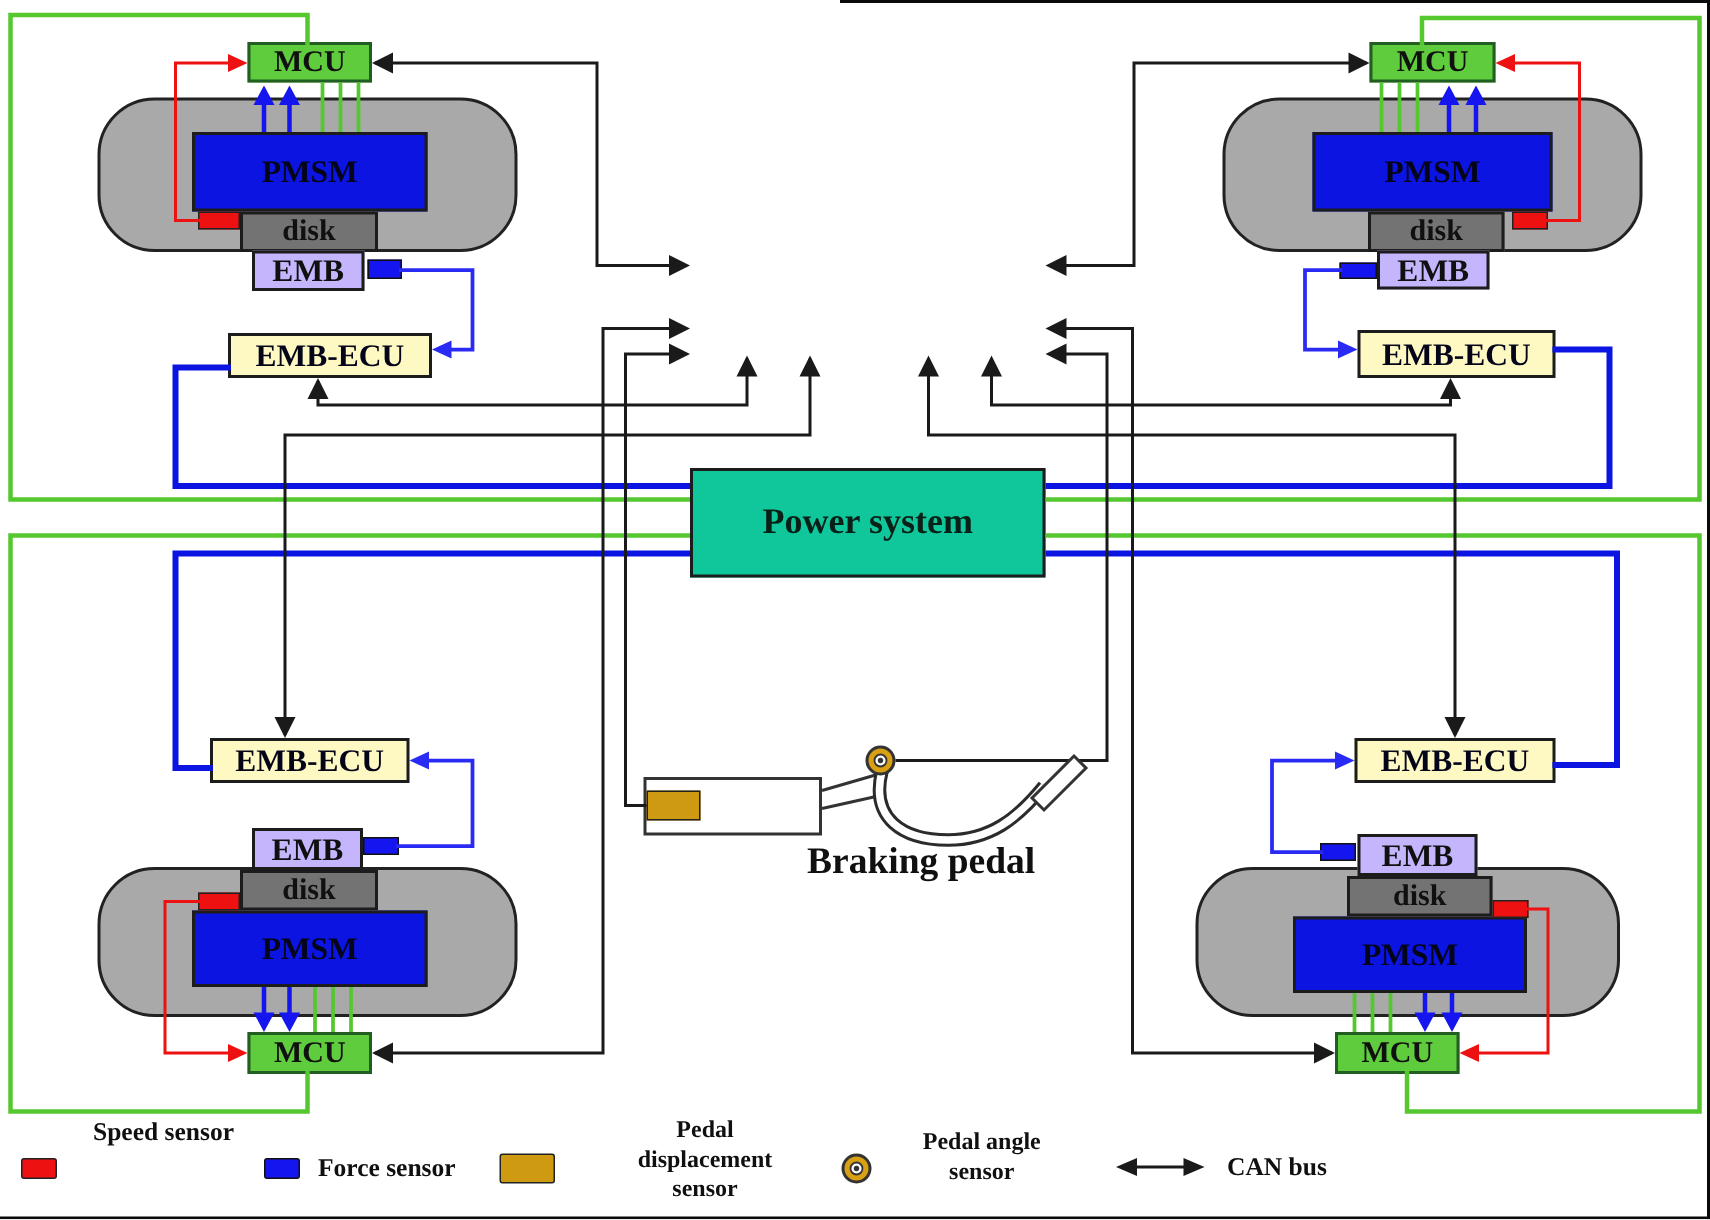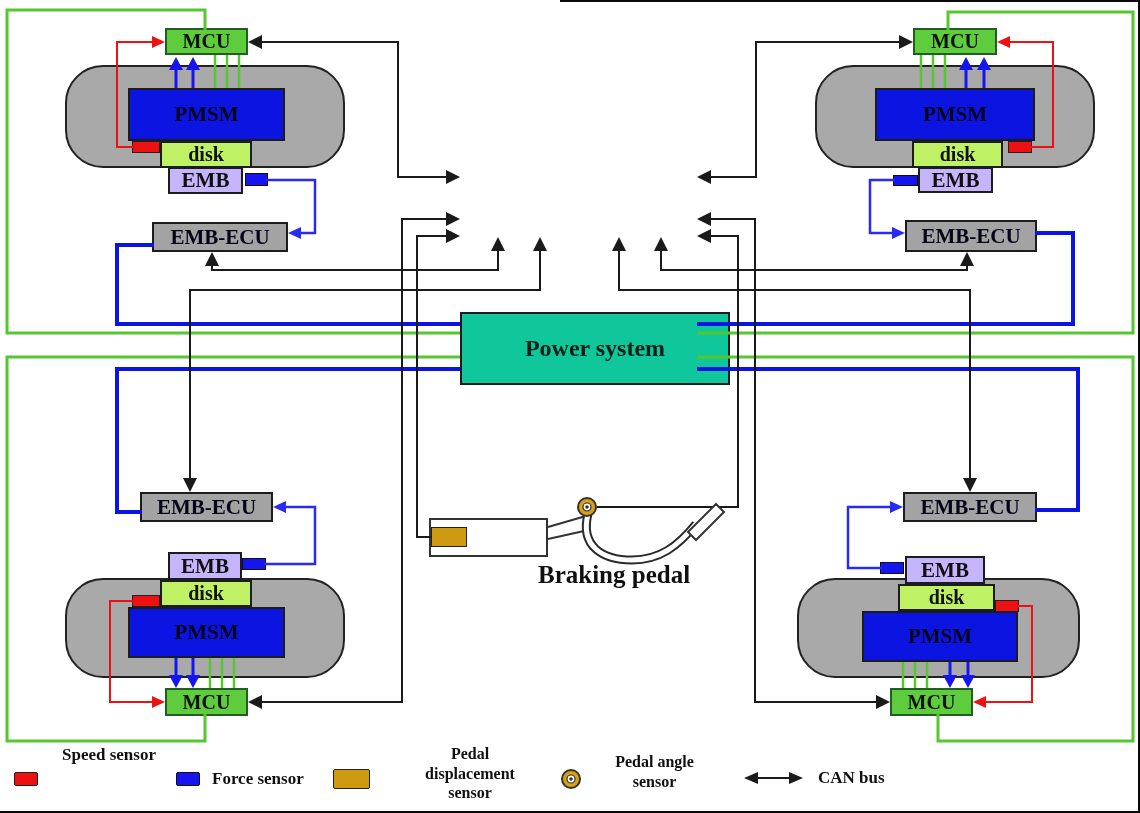--- a/index.html
+++ b/index.html
@@ -3,23 +3,23 @@
 <meta charset="utf-8">
 <style>
   html,body{margin:0;padding:0;background:#fff;}
   #canvas{position:relative;width:1140px;height:813px;background:#fff;overflow:hidden;
           font-family:"Liberation Serif",serif;}
   .box{position:absolute;display:flex;align-items:center;justify-content:center;
        box-sizing:border-box;border:2px solid #1c1c1c;font-weight:700;color:#101010;}
   .wheel{position:absolute;background:#a9a9a9;border:2px solid #222;border-radius:38px;box-sizing:border-box;}
   .mcu{background:#5ecc3c;border-color:#225e22;font-size:20px;}
   .pmsm{background:#0b14e0;font-size:21px;color:#05051a;}
-  .disk{background:#bef264;font-size:20px;}
+  .disk{background:#737373;font-size:20px;}
   .emb{background:#c4b5fd;font-size:21px;}
-  .ecu{background:#a3a3a3;font-size:21px;color:#05051a;}
+  .ecu{background:#fef9c3;font-size:21px;color:#05051a;}
   .bcu{background:#8936ae;font-size:27px;color:#160526;}
   .power{background:#10c79b;font-size:24px;color:#082018;}
   .sensor-red{position:absolute;background:#ee1111;border:1px solid #222;box-sizing:border-box;}
   .nub{position:absolute;background:#1515f0;border:1px solid #111;box-sizing:border-box;}
   .gold{position:absolute;background:#cd9a11;border:1.5px solid #222;box-sizing:border-box;}
   .pedalbox{position:absolute;background:#fff;border:2px solid #333;box-sizing:border-box;}
   .lbl{position:absolute;font-weight:700;color:#101010;white-space:nowrap;}
   .lbl-wrap{position:absolute;font-weight:700;color:#101010;text-align:center;line-height:19.5px;font-size:16px;}
   svg.overlay{position:absolute;left:0;top:0;z-index:6;pointer-events:none;}
   .under{z-index:1;} .mid{z-index:2;} .top{z-index:3;}
@@ -99,21 +99,21 @@
       <span>EMB</span>
     </div>
   <div class="nub top" style="left:880px;top:562px;width:24px;height:12px;"></div>
   <div class="box ecu mid" style="left:903px;top:492px;width:134px;height:30px;">
       <span>EMB-ECU</span>
     </div>
   <div class="box mcu mid" style="left:890px;top:688px;width:83px;height:28px;">
       <span>MCU</span>
     </div>
 
-  <div class="box power mid" style="left:460px;top:312px;width:270px;height:73px;">
+  <div class="box power mid" style="left:460px;top:312px;width:237px;height:73px;">
       <span>Power system</span>
     </div>
 
   <div class="pedalbox mid" style="left:429px;top:518px;width:119px;height:39px;"></div>
   <div class="gold top" style="left:431px;top:527px;width:36px;height:20px;"></div>
   <div class="lbl" style="left:538px;top:561px;font-size:25px;">Braking pedal</div>
 
   <div class="sensor-red top" style="left:14px;top:772px;width:24px;height:14px;border-radius:2px;"></div>
   <div class="lbl" style="left:62px;top:745px;font-size:17px;">Speed sensor</div>
   <div class="nub top" style="left:176px;top:772px;width:24px;height:14px;border-radius:2px;"></div>

